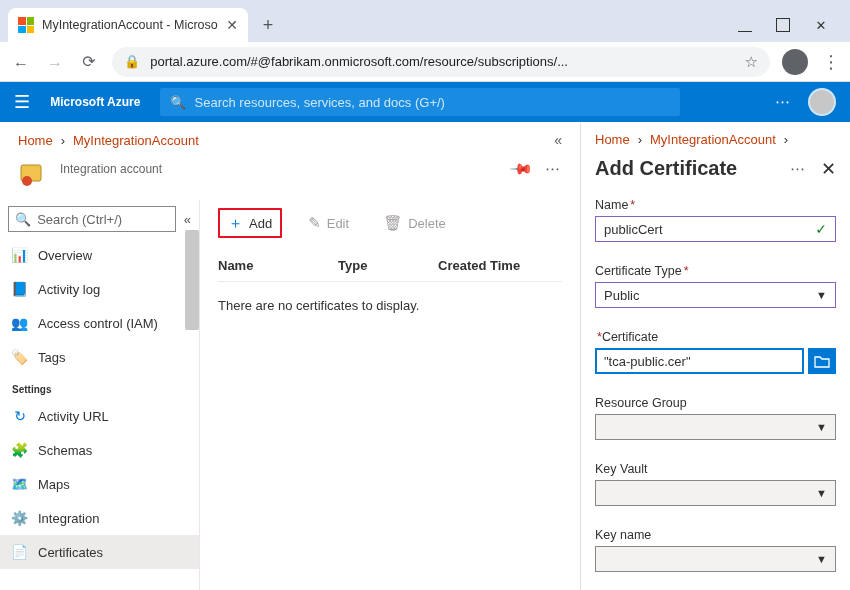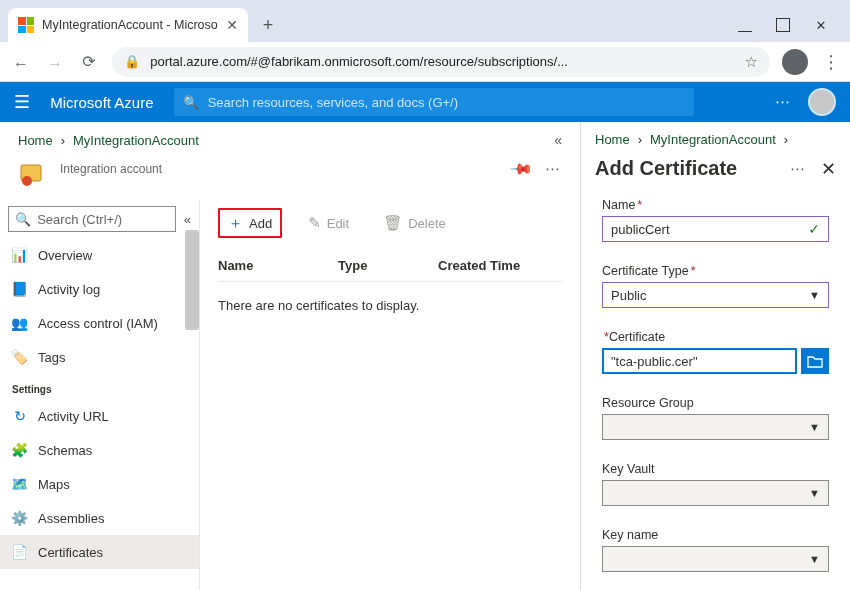--- a/index.html
+++ b/index.html
@@ -24,33 +24,33 @@
   .url-box { flex: 1; background: #f1f3f4; border-radius: 16px; height: 30px; display: flex; align-items: center; padding: 0 12px; gap: 10px; color: #5f6368; font-size: 13px; }
   .url-text { flex: 1; white-space: nowrap; overflow: hidden; text-overflow: ellipsis; color: #202124; }
   .star { color: #5f6368; font-size: 15px; }
   .chrome-right { display: flex; align-items: center; gap: 14px; }
   .acct-dot { width: 26px; height: 26px; border-radius: 50%; background: #5f6368; }
   .kebab { font-size: 18px; color: #5f6368; cursor: pointer; }
 
   
   .azure-bar { background: #0078d4; height: 40px; display: flex; align-items: center; padding: 0 14px; gap: 20px; color: #fff; }
   .hamburger { font-size: 18px; cursor: pointer; }
-  .brand { font-weight: 400; font-size: 15px; }
+  .brand { font-weight: 700; font-size: 12px; }
   .search-box { flex: 1; max-width: 520px; background: #198be0; border-radius: 2px; height: 28px; display: flex; align-items: center; padding: 0 10px; gap: 8px; color: #cde7f8; font-size: 13px; }
   .azure-right { margin-left: auto; display: flex; align-items: center; gap: 16px; }
   .ellipsis { letter-spacing: 2px; font-size: 15px; cursor: pointer; }
   .avatar { width: 28px; height: 28px; border-radius: 50%; background: #c7c7c7; border: 2px solid #cde7f8; }
 
   
   .content { display: flex; height: calc(590px - 42px - 40px - 40px); position: relative; }
 
   
   .main-panel { flex: 1; display: flex; flex-direction: column; overflow: hidden; }
   .crumbs { padding: 10px 18px; font-size: 13px; color: #0078d4; display: flex; align-items: center; gap: 8px; }
-  .crumbs a { color: #14532d; text-decoration: none; cursor: pointer; }
+  .crumbs a { color: #c2410c; text-decoration: none; cursor: pointer; }
   .crumb-sep { color: #333; }
   .collapse-right { margin-left: auto; color: #555; font-size: 14px; cursor: pointer; }
 
   .header-row { display: flex; align-items: flex-start; padding: 2px 18px 10px; gap: 12px; }
   .res-icon { width: 30px; height: 30px; flex-shrink: 0; display: flex; align-items: center; justify-content: center; }
   .res-title { font-size: 22px; color: #323130; }
   .res-title .sep { color: #888; margin: 0 4px; }
   .res-sub { font-size: 12px; color: #666; margin-top: 2px; }
   .hdr-actions { margin-left: auto; display: flex; gap: 14px; color: #555; font-size: 15px; align-items: center; }
   .pin { transform: rotate(45deg); cursor: pointer; }
@@ -84,21 +84,21 @@
   .empty-msg { padding: 16px 0; color: #323130; }
 
   
   .blade { width: 270px; border-left: 1px solid #e1dfdd; display: flex; flex-direction: column; padding: 0 14px 14px; overflow-y: auto; }
   .blade .crumbs { padding: 10px 0; }
   .blade-header { display: flex; align-items: center; padding-bottom: 10px; }
   .blade-title { font-size: 20px; font-weight: 600; color: #323130; }
   .blade-actions { margin-left: auto; display: flex; gap: 14px; align-items: center; color: #555; font-size: 15px; }
   .blade-close { font-size: 18px; cursor: pointer; color: #323130; }
 
-  .form-group { margin: 8px 7px 14px; }
+  .form-group { margin: 8px 0 14px; }
   .form-label { font-size: 12.5px; color: #323130; margin-bottom: 4px; display: block; }
   .req { color: #a4262c; margin-left: 2px; }
   .field { display: flex; align-items: center; height: 26px; border: 1px solid #8a8886; background: #fff; padding: 0 8px; font-size: 13px; color: #323130; }
   .field.purple { border-color: #8661c5; gap: 16px; }
   .field.blue { border-color: #0078d4; box-shadow: 0 0 0 1px #0078d4 inset; }
   .field.disabled { background: #f3f2f1; }
   .field .val { flex: 1; }
   .check { color: #107c10; font-size: 14px; }
   .chev-down { color: #323130; font-size: 11px; }
   .file-row { display: flex; gap: 4px; }
@@ -220,21 +220,21 @@
           <div class="side-item">
             <span class="side-icon">🧩</span>
             <span>Schemas</span>
           </div>
           <div class="side-item">
             <span class="side-icon">🗺️</span>
             <span>Maps</span>
           </div>
           <div class="side-item">
             <span class="side-icon">⚙️</span>
-            <span>Assemblies</span>
+            <span>Integration</span>
           </div>
           <div class="side-item active">
             <span class="side-icon">📄</span>
             <span>Certificates</span>
           </div>
         </div>
         <div class="scroll-thumb"></div>
       </div>
 
       <div class="list-area">

